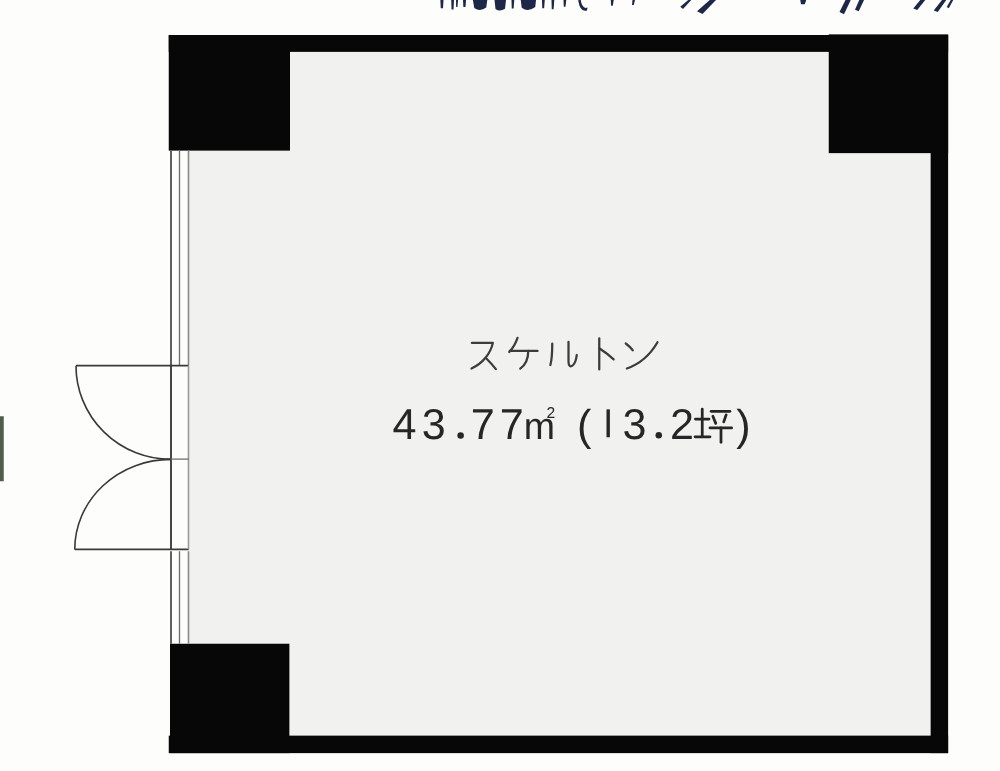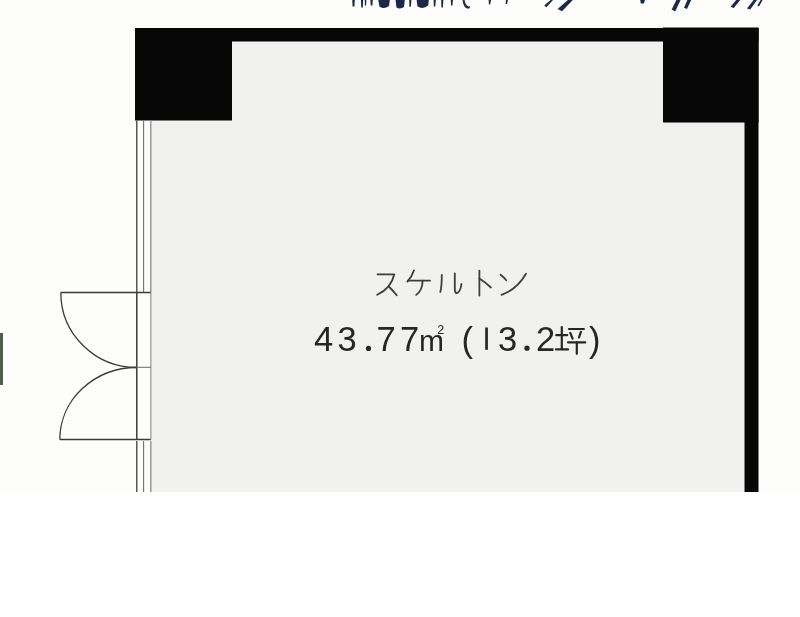--- a/index.html
+++ b/index.html
@@ -1,16 +1,16 @@
 <!DOCTYPE html>
 <html><head>
 <meta charset="utf-8">
 <style>
 html,body{margin:0;padding:0;background:#ffffff;}
-#page{position:relative;width:800px;height:492px;background:#fdfdfc;overflow:hidden;font-family:"Liberation Sans",sans-serif;}
+#page{position:relative;width:800px;height:617px;background:#fdfdfc;overflow:hidden;font-family:"Liberation Sans",sans-serif;}
 #page svg{position:absolute;top:0;left:0;display:block;}
 </style>
 </head>
 <body>
 <div id="page">
 <svg width="800" height="617" viewBox="0 0 800 617">
 
 <rect x="0" y="0" width="800" height="617" fill="#fdfdfc"></rect>
 
 <g fill="#1d2747">

